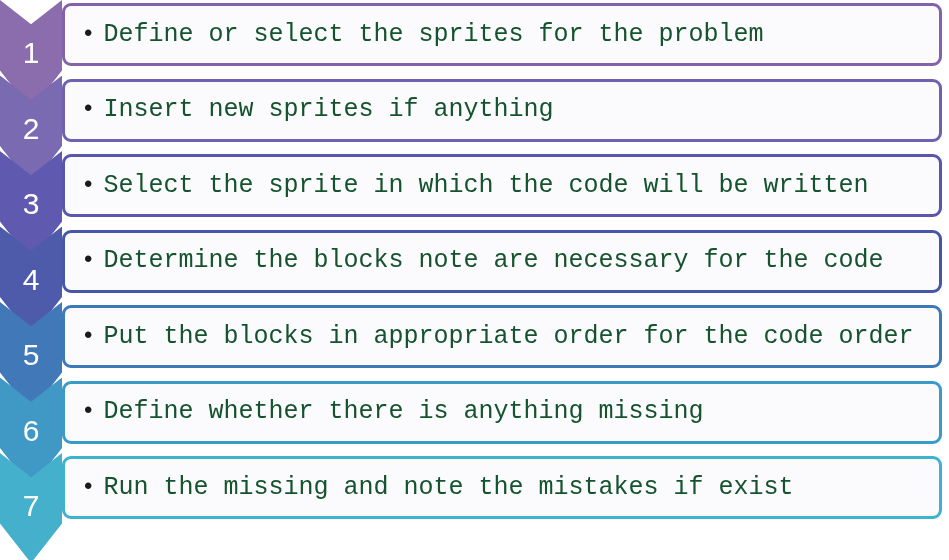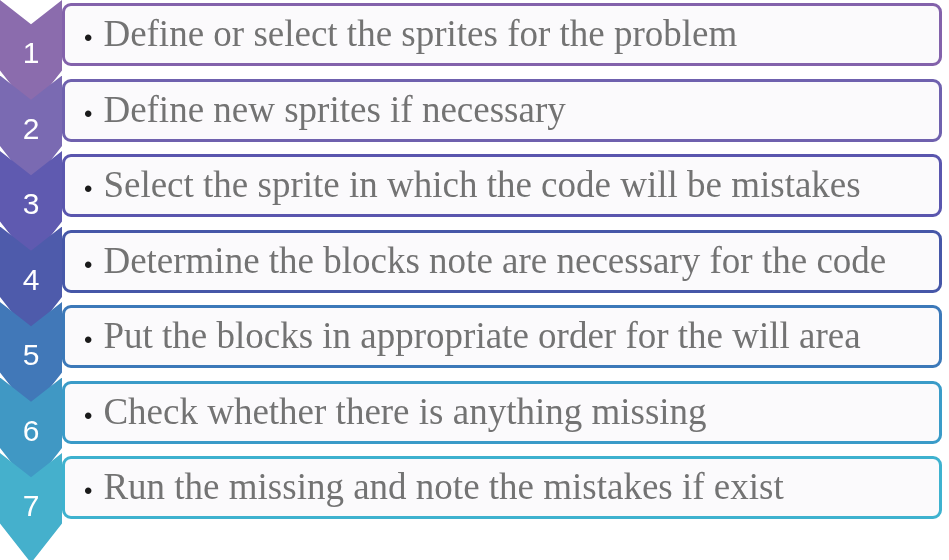--- a/index.html
+++ b/index.html
@@ -74,24 +74,24 @@
     padding-left: 19px;
     white-space: nowrap;
   }
   .bullet-dot {
     font-size: 24px;
     line-height: 1;
     color: #1a1a1a;
     margin-right: 11px;
   }
   .step-text {
-    font-size: 37px;
+    font-size: 25px;
     line-height: 30px;
-    color: #737373;
-    font-family: Liberation Serif, serif;
+    color: #14532d;
+    font-family: Liberation Mono, monospace;
   }
 </style>
 </head>
 <body>
 
 <div id="diagram">
     <div class="step-row" style="top: 0px;">
       <div class="text-box" style="border-color: rgb(131, 98, 171); background: rgb(251, 250, 252);">
         <div class="bullet-line">
           <span class="bullet-dot">•</span>
@@ -99,32 +99,32 @@
         </div>
       </div>
       <div class="chevron" style="background: rgb(139, 108, 173);">
         <div class="chevron-number">1</div>
       </div>
     </div>
     <div class="step-row" style="top: 75.5px;">
       <div class="text-box" style="border-color: rgb(111, 97, 174); background: rgb(251, 250, 252);">
         <div class="bullet-line">
           <span class="bullet-dot">•</span>
-          <span class="step-text">Define new sprites if necessary</span>
+          <span class="step-text">Insert new sprites if anything</span>
         </div>
       </div>
       <div class="chevron" style="background: rgb(122, 106, 178);">
         <div class="chevron-number">2</div>
       </div>
     </div>
     <div class="step-row" style="top: 151px;">
       <div class="text-box" style="border-color: rgb(90, 86, 174); background: rgb(251, 250, 252);">
         <div class="bullet-line">
           <span class="bullet-dot">•</span>
-          <span class="step-text">Select the sprite in which the code will be mistakes</span>
+          <span class="step-text">Select the sprite in which the code will be written</span>
         </div>
       </div>
       <div class="chevron" style="background: rgb(95, 90, 176);">
         <div class="chevron-number">3</div>
       </div>
     </div>
     <div class="step-row" style="top: 226.5px;">
       <div class="text-box" style="border-color: rgb(70, 87, 168); background: rgb(251, 250, 252);">
         <div class="bullet-line">
           <span class="bullet-dot">•</span>
@@ -132,32 +132,32 @@
         </div>
       </div>
       <div class="chevron" style="background: rgb(78, 91, 171);">
         <div class="chevron-number">4</div>
       </div>
     </div>
     <div class="step-row" style="top: 302px;">
       <div class="text-box" style="border-color: rgb(60, 121, 185); background: rgb(251, 250, 252);">
         <div class="bullet-line">
           <span class="bullet-dot">•</span>
-          <span class="step-text">Put the blocks in appropriate order for the will area</span>
+          <span class="step-text">Put the blocks in appropriate order for the code order</span>
         </div>
       </div>
       <div class="chevron" style="background: rgb(65, 120, 184);">
         <div class="chevron-number">5</div>
       </div>
     </div>
     <div class="step-row" style="top: 377.5px;">
       <div class="text-box" style="border-color: rgb(58, 155, 200); background: rgb(251, 250, 252);">
         <div class="bullet-line">
           <span class="bullet-dot">•</span>
-          <span class="step-text">Check whether there is anything missing</span>
+          <span class="step-text">Define whether there is anything missing</span>
         </div>
       </div>
       <div class="chevron" style="background: rgb(64, 152, 196);">
         <div class="chevron-number">6</div>
       </div>
     </div>
     <div class="step-row" style="top: 453px;">
       <div class="text-box" style="border-color: rgb(62, 178, 207); background: rgb(251, 250, 252);">
         <div class="bullet-line">
           <span class="bullet-dot">•</span>

